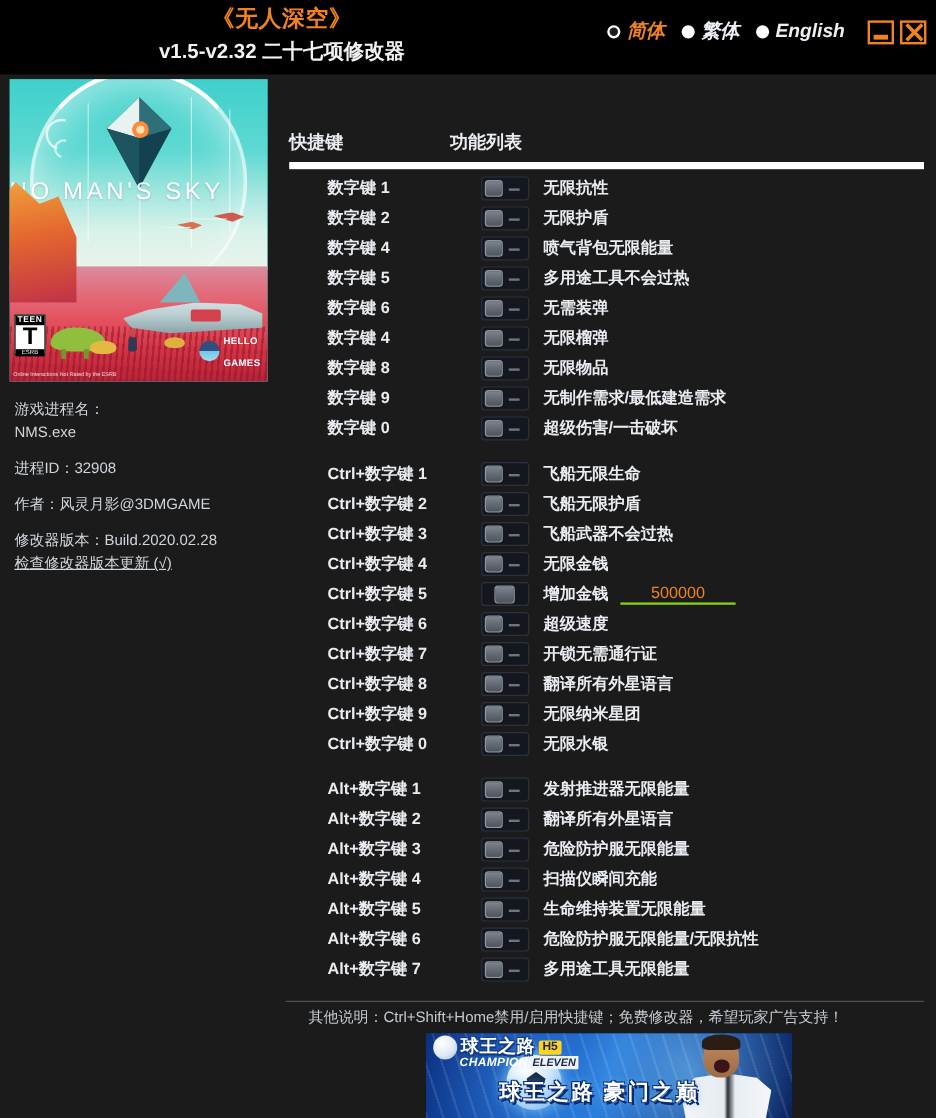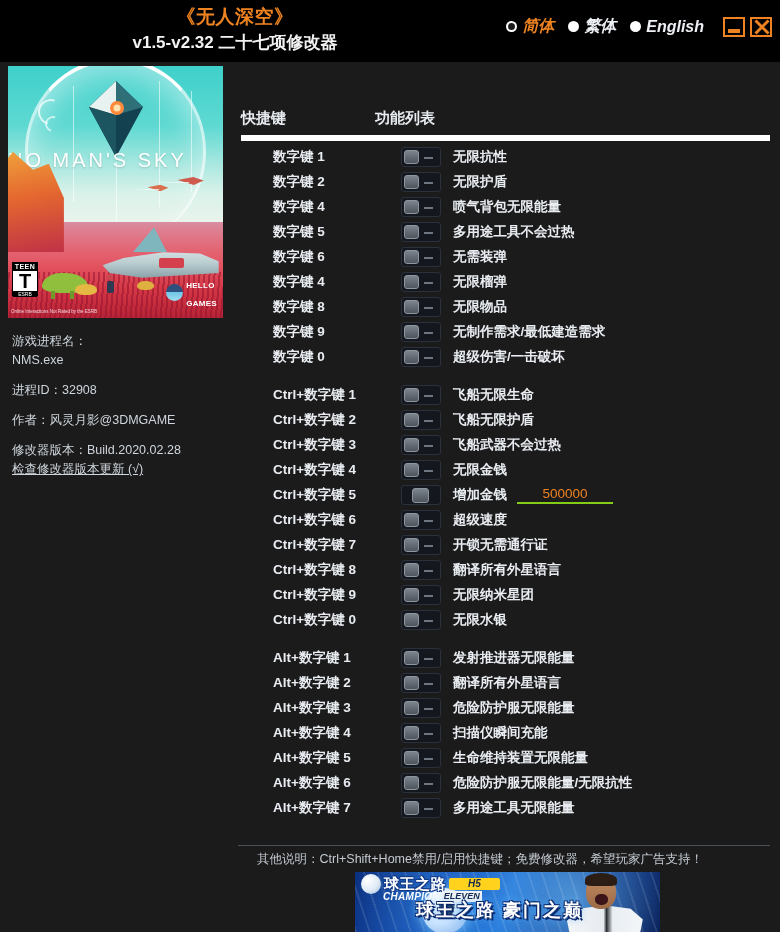--- a/index.html
+++ b/index.html
@@ -387,21 +387,21 @@
   }
   #footer-note {
     text-align: center;
     color: #c3cad2;
     font-size: 12.5px;
     padding: 5px 0 4px 180px;
     white-space: nowrap;
   }
   #ad {
     position: relative;
-    width: 305px; height: 60px;
+    width: 305px; height: 71px;
     margin: 0 auto;
     margin-left: 355px;
     overflow: hidden;
     background: #0a2a6a;
     cursor: pointer;
   }
   #ad .bg {
     position:absolute; inset:0;
     background:
       radial-gradient(circle at 72% 45%, rgba(130,210,255,0.55) 0%, rgba(20,70,170,0) 42%),
@@ -458,21 +458,21 @@
   }
   #ad .logo .cn {
     color: #ffffff; font-size: 15px; font-weight: bold;
     letter-spacing: 0.5px;
     text-shadow: 1px 1px 0 #123a86, -1px -1px 0 #123a86, 1px -1px 0 #123a86, -1px 1px 0 #123a86;
     line-height: 16px;
   }
   #ad .logo .h5 {
     background: #ffd21e; color: #1b2a52;
     font-size: 10px; font-weight: bold;
-    padding: 0 19px; border-radius: 2px; line-height: 12px; font-style: italic;
+    padding: 0 3px; border-radius: 2px; line-height: 12px;
   }
   #ad .sub {
     position:absolute; left: 28px; top: 19px;
     display:flex; align-items:center; gap:2px;
   }
   #ad .sub .a {
     color:#ffffff; font-size:10px; font-weight:bold; font-style:italic;
     letter-spacing:0.3px;
   }
   #ad .sub .b {

